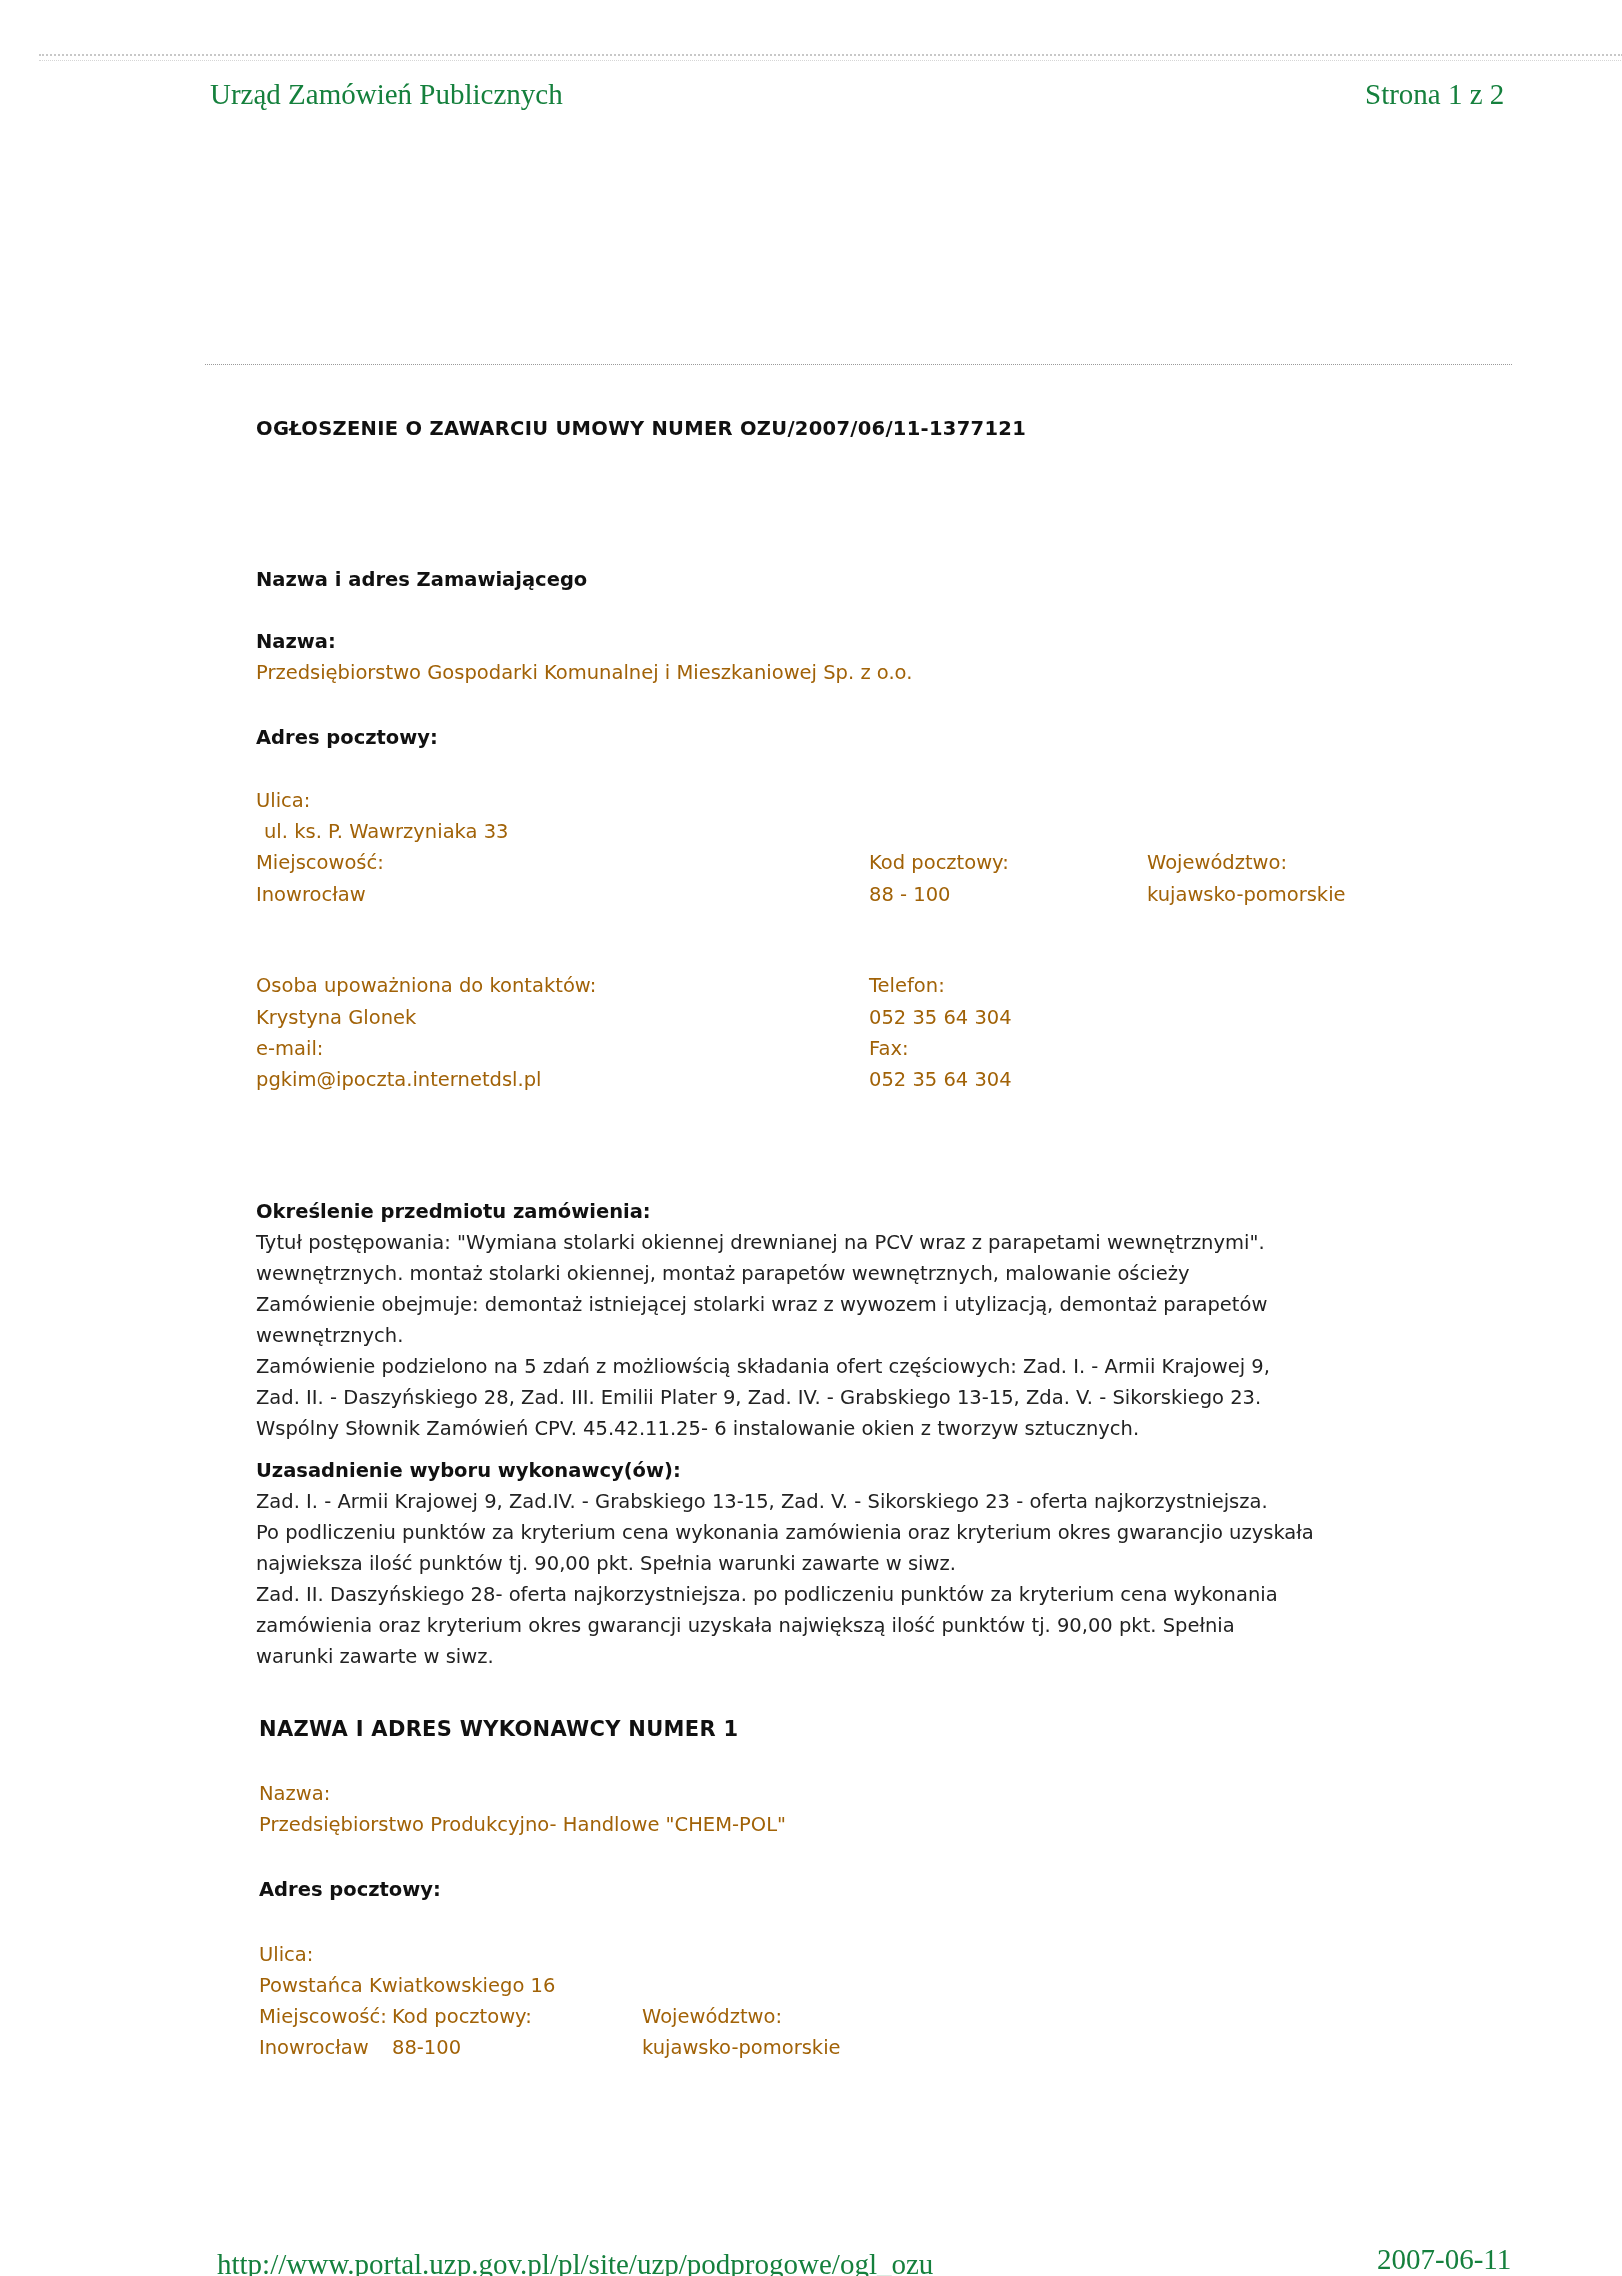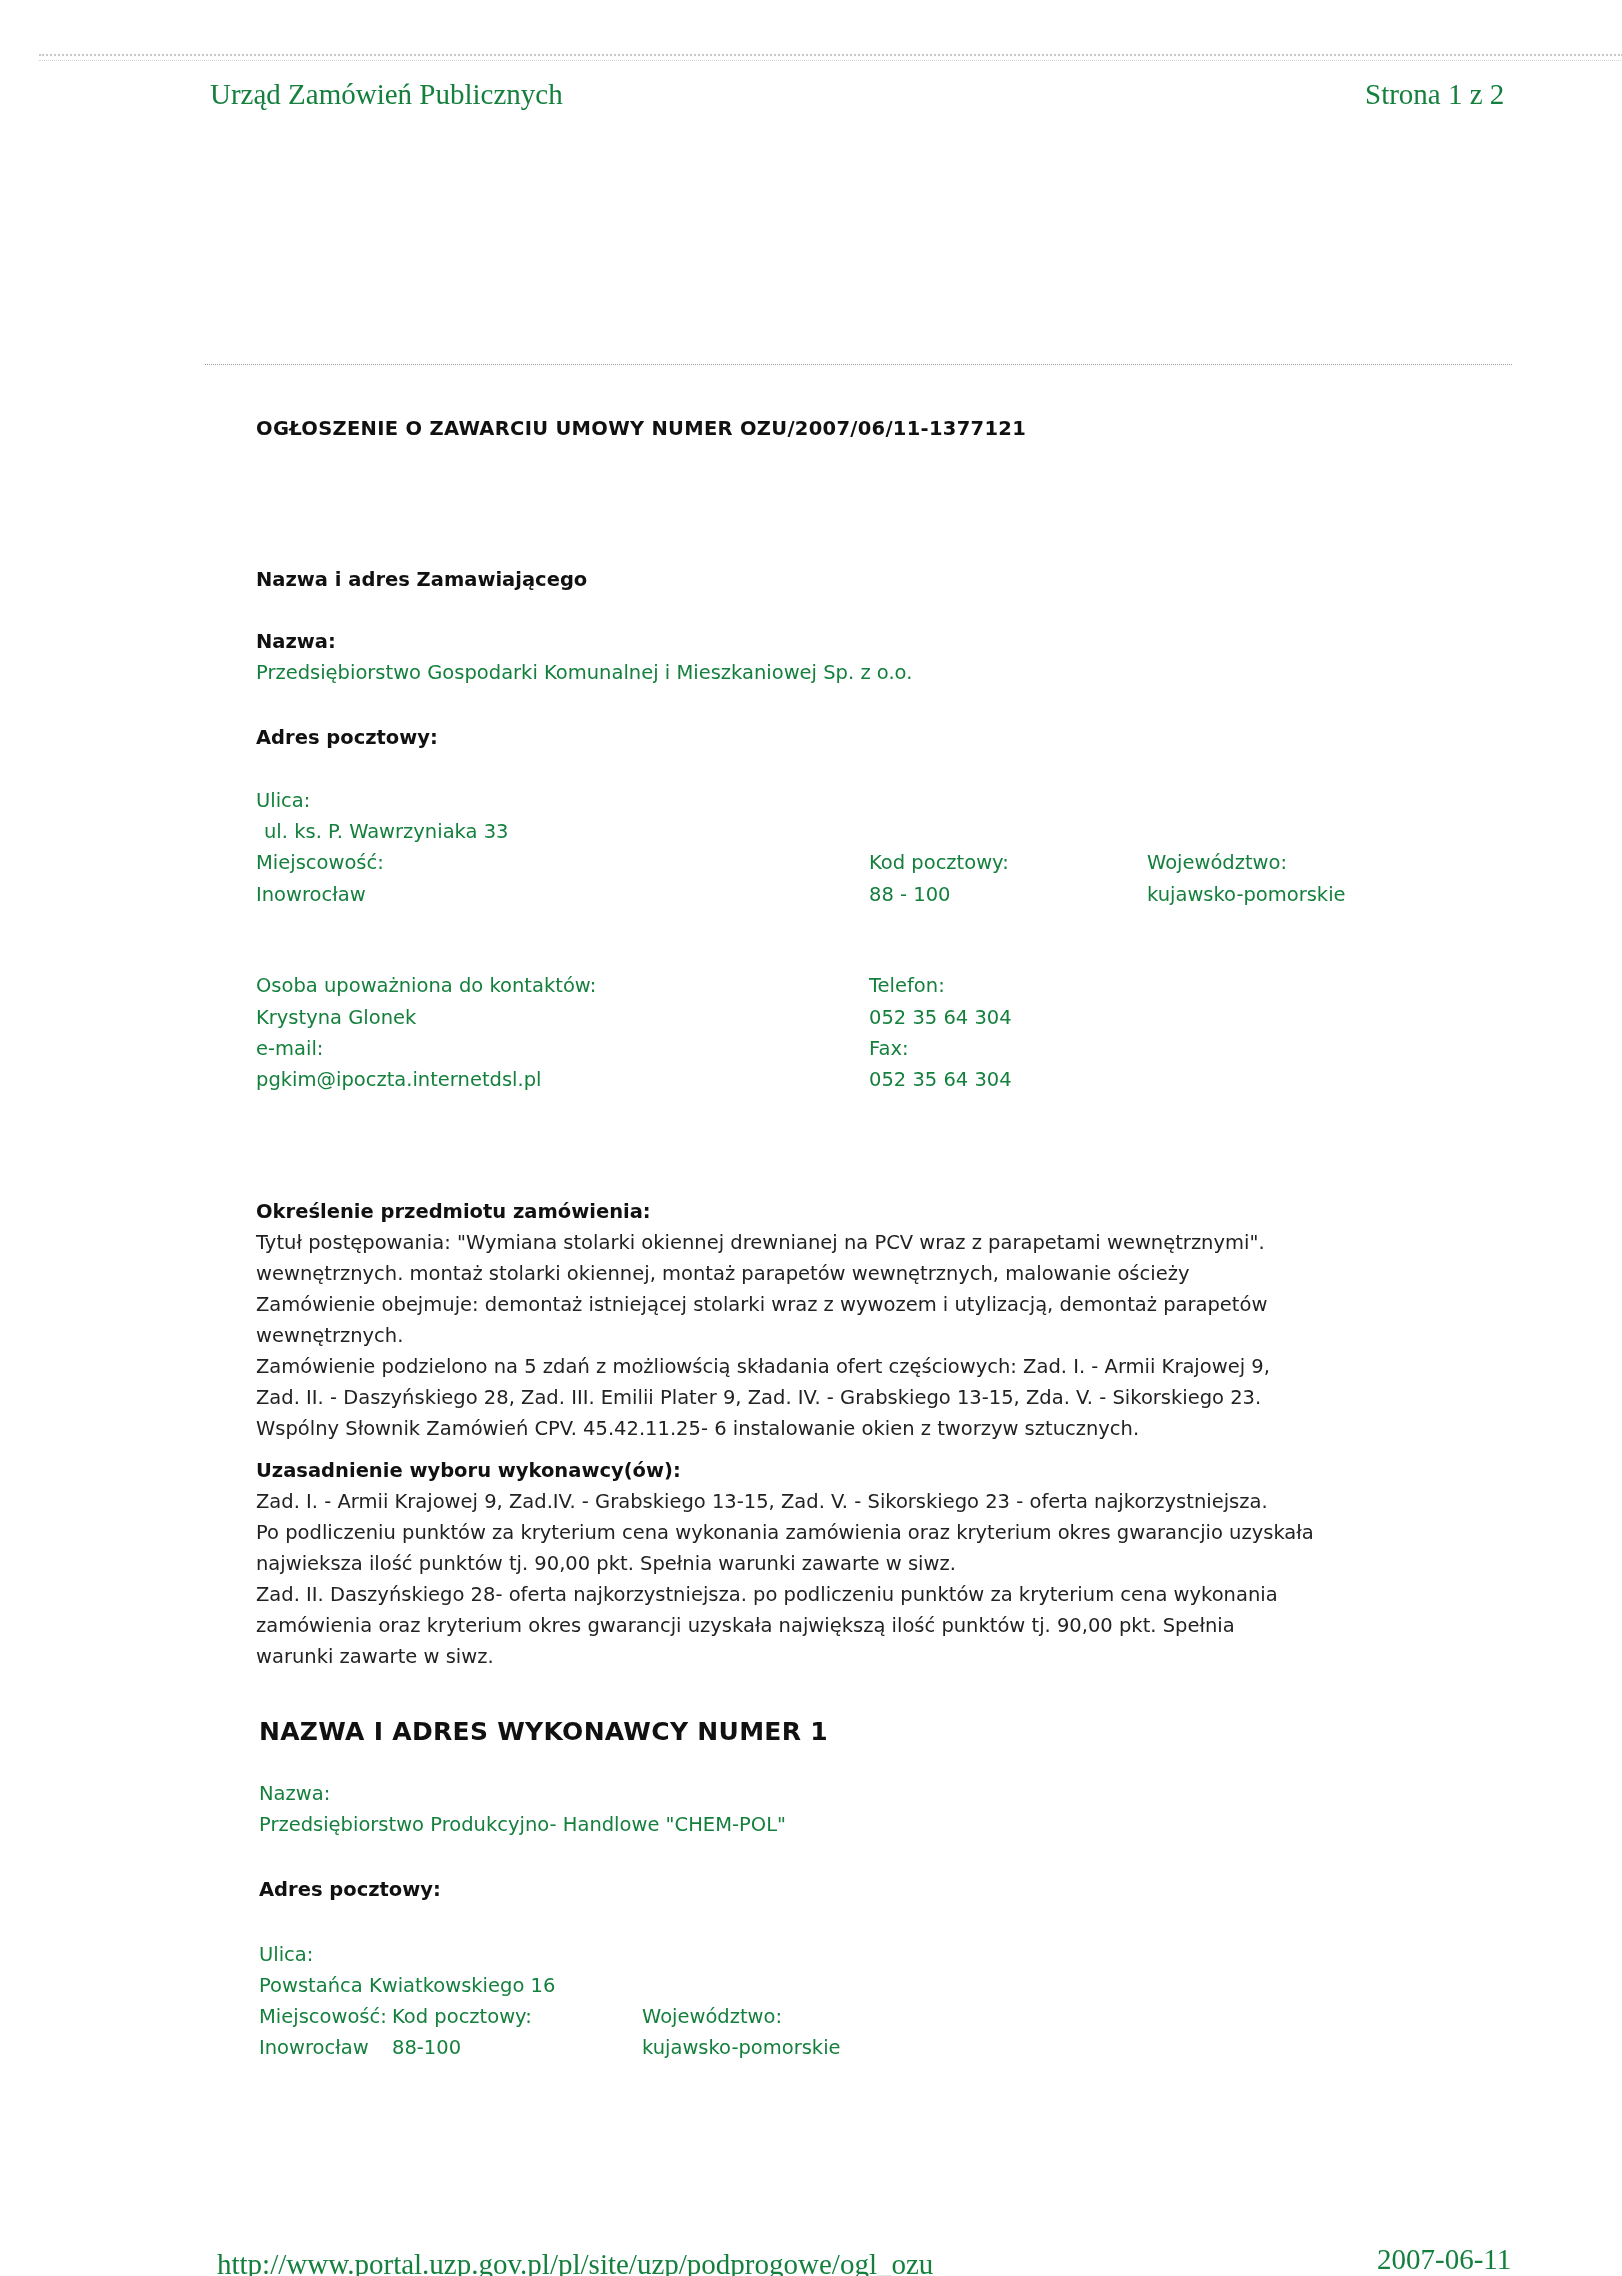--- a/index.html
+++ b/index.html
@@ -5,21 +5,21 @@
   html, body { margin: 0; padding: 0; }
   body {
     width: 1623px; height: 2276px; position: relative; overflow: hidden;
     background: #ffffff; color: #1a1a1a;
     font-family: "DejaVu Sans", sans-serif;
   }
   .abs { position: absolute; white-space: nowrap; }
   .serif { font-family: "Liberation Serif", "DejaVu Serif", serif; color: #15803d; }
   .hdr { font-size: 29px; }
   .foot { font-size: 29px; }
-  .t { font-size: 19.5px; line-height: 31px; color: #15803d; }
+  .t { font-size: 19.5px; line-height: 31px; color: #a16207; }
   .b { font-weight: bold; color: #111; }
   .title { font-size: 19.5px; font-weight: bold; letter-spacing: 0.3px; color: #111; }
   .para { position: absolute; left: 256px; width: 1258px; font-size: 19.5px; line-height: 31px; color: #222; white-space: normal; }
   .dotline { position: absolute; left: 205px; width: 1307px; top: 364px; height: 0; border-top: 1px dotted #9a9a9a; }
   .scanline { position: absolute; left: 39px; width: 1584px; top: 54px; height: 0; border-top: 2px dotted #c8c8c8; }
   .scanline2 { position: absolute; left: 39px; width: 1584px; top: 60px; height: 0; border-top: 1px dotted #d6d6d6; }
   .p-line { display: block; }
 </style>
 </head>
 <body>
@@ -71,21 +71,21 @@
 <div class="abs t b" style="left:256px; top:1455px;">Uzasadnienie wyboru wykonawcy(ów):</div>
 <div class="para" style="top:1486px;">
   <span class="p-line">Zad. I. - Armii Krajowej 9, Zad.IV. - Grabskiego 13-15, Zad. V. - Sikorskiego 23 - oferta najkorzystniejsza.</span>
   <span class="p-line">Po podliczeniu punktów za kryterium cena wykonania zamówienia oraz kryterium okres gwarancjio uzyskała</span>
   <span class="p-line">najwieksza ilość punktów tj. 90,00 pkt. Spełnia warunki zawarte w siwz.</span>
   <span class="p-line">Zad. II. Daszyńskiego 28- oferta najkorzystniejsza. po podliczeniu punktów za kryterium cena wykonania</span>
   <span class="p-line">zamówienia oraz kryterium okres gwarancji uzyskała największą ilość punktów tj. 90,00 pkt. Spełnia</span>
   <span class="p-line">warunki zawarte w siwz.</span>
 </div>
 
-<div class="abs title" style="left:259px; top:1717px; font-size:25px;">NAZWA I ADRES WYKONAWCY NUMER 1</div>
+<div class="abs title" style="left:259px; top:1717px; font-size:21px;">NAZWA I ADRES WYKONAWCY NUMER 1</div>
 <div class="abs t" style="left:259px; top:1778px;">Nazwa:</div>
 <div class="abs t" style="left:259px; top:1809px;">Przedsiębiorstwo Produkcyjno- Handlowe "CHEM-POL"</div>
 <div class="abs t b" style="left:259px; top:1874px;">Adres pocztowy:</div>
 
 <div class="abs t" style="left:259px; top:1939px;">Ulica:</div>
 <div class="abs t" style="left:259px; top:1970px;">Powstańca Kwiatkowskiego 16</div>
 <div class="abs t" style="left:259px; top:2001px;">Miejscowość:</div>
 <div class="abs t" style="left:259px; top:2032px;">Inowrocław</div>
 <div class="abs t" style="left:392px; top:2001px;">Kod pocztowy:</div>
 <div class="abs t" style="left:392px; top:2032px;">88-100</div>

